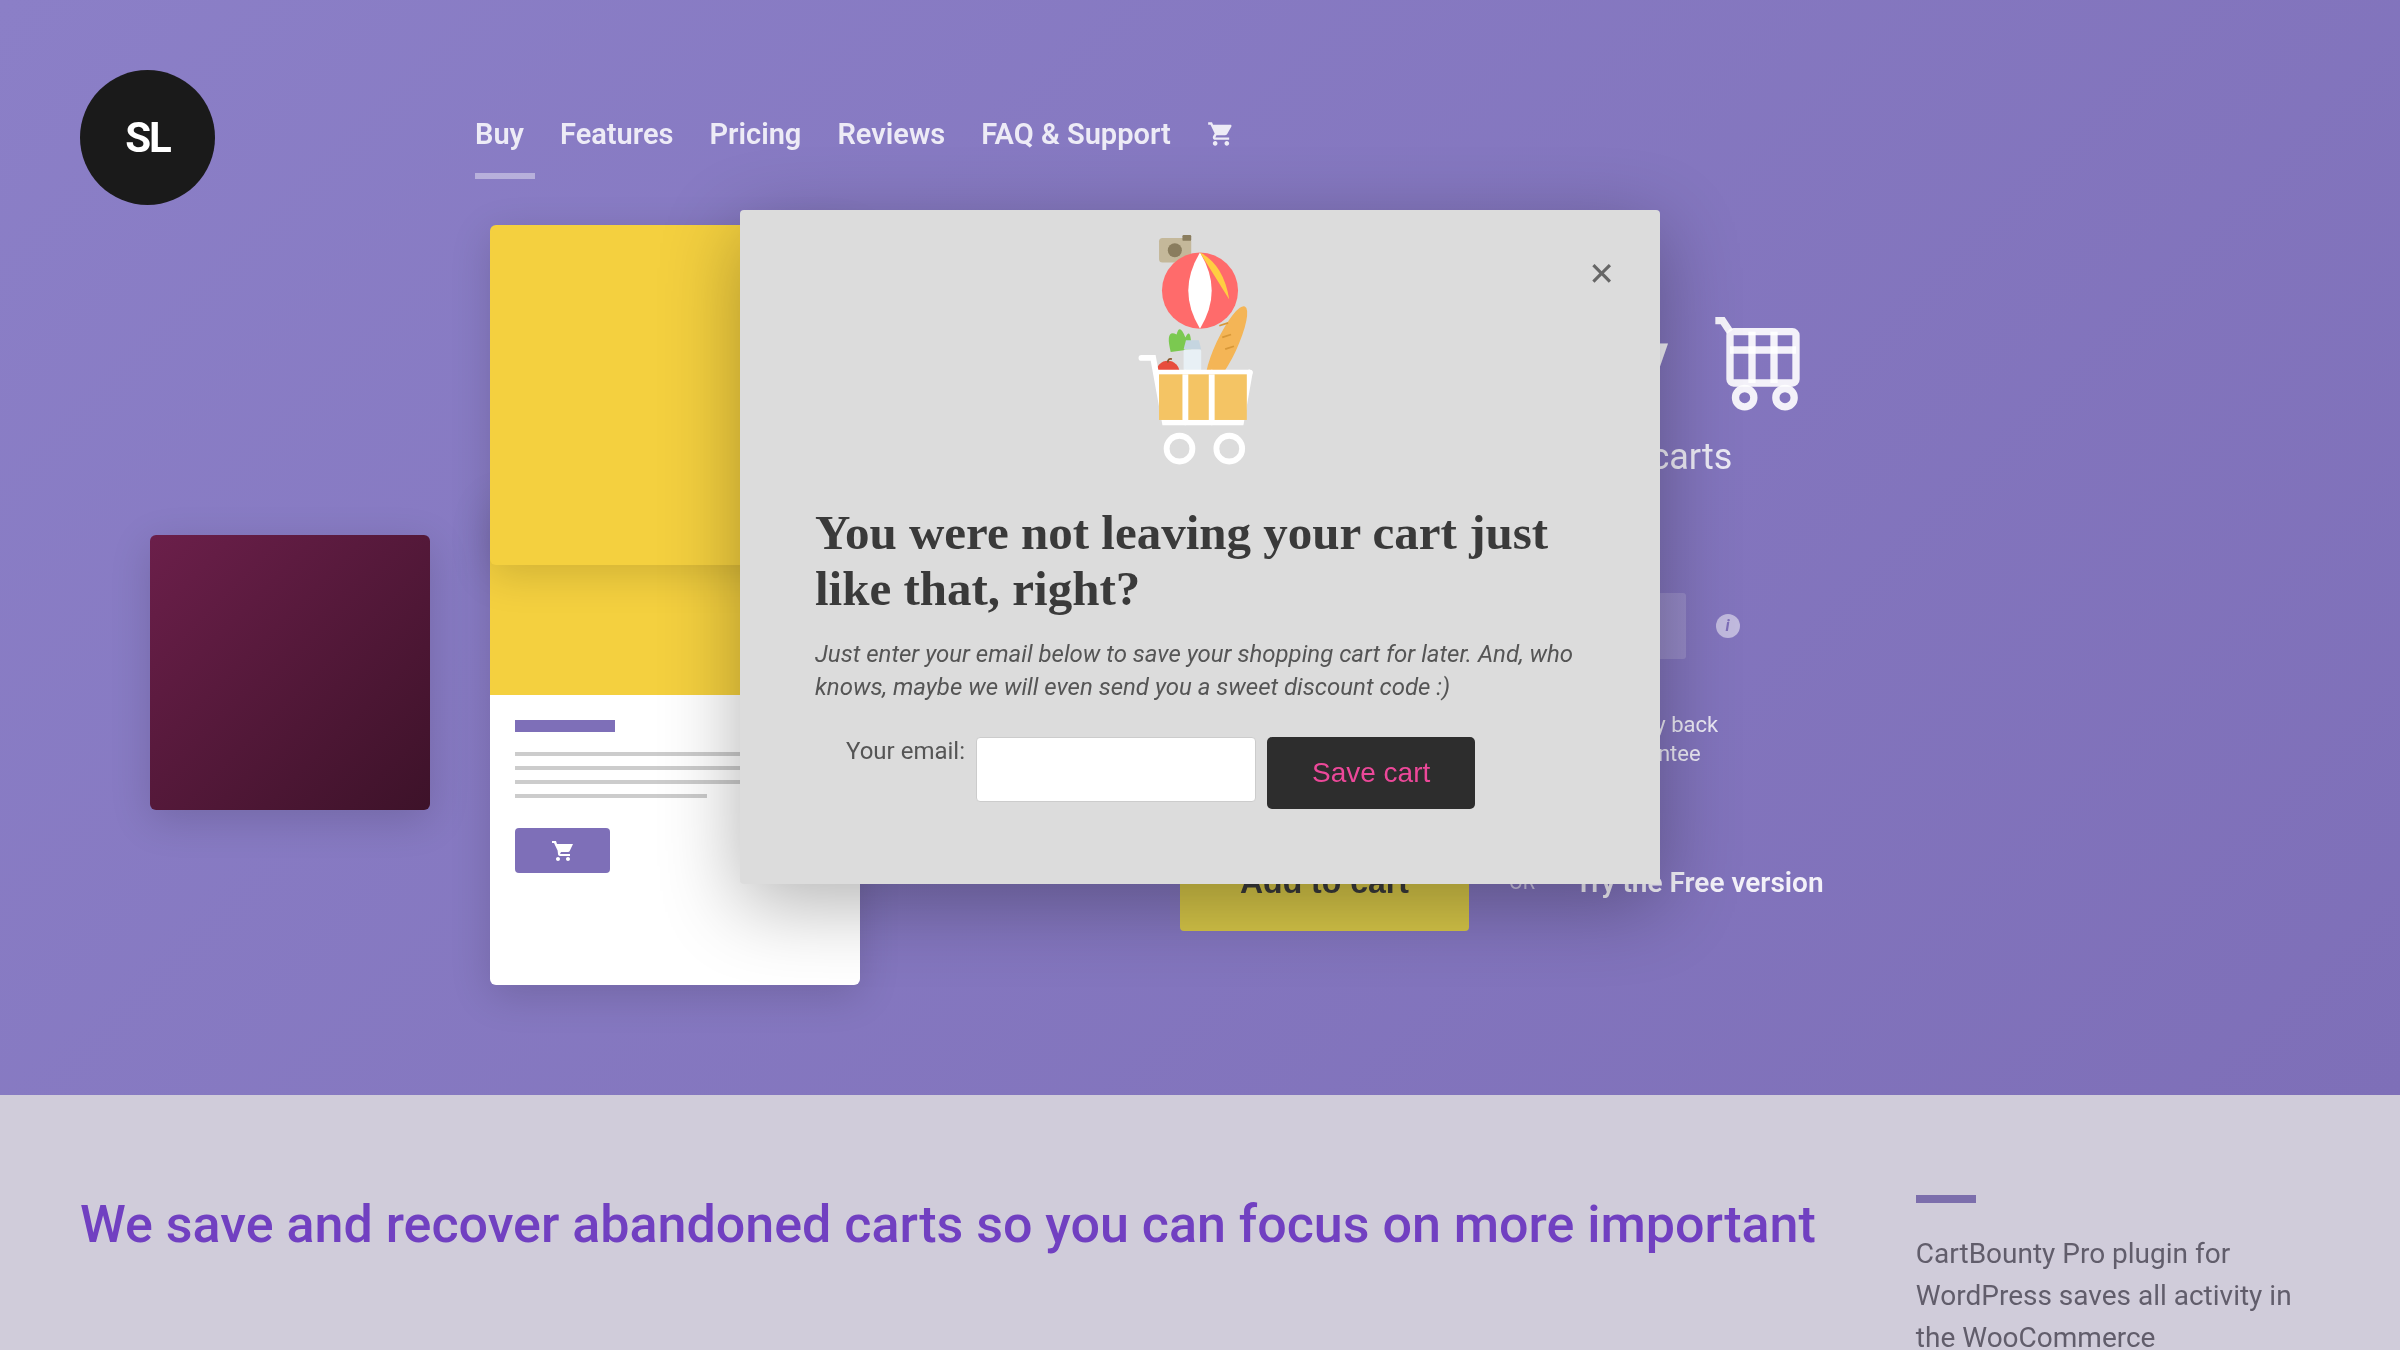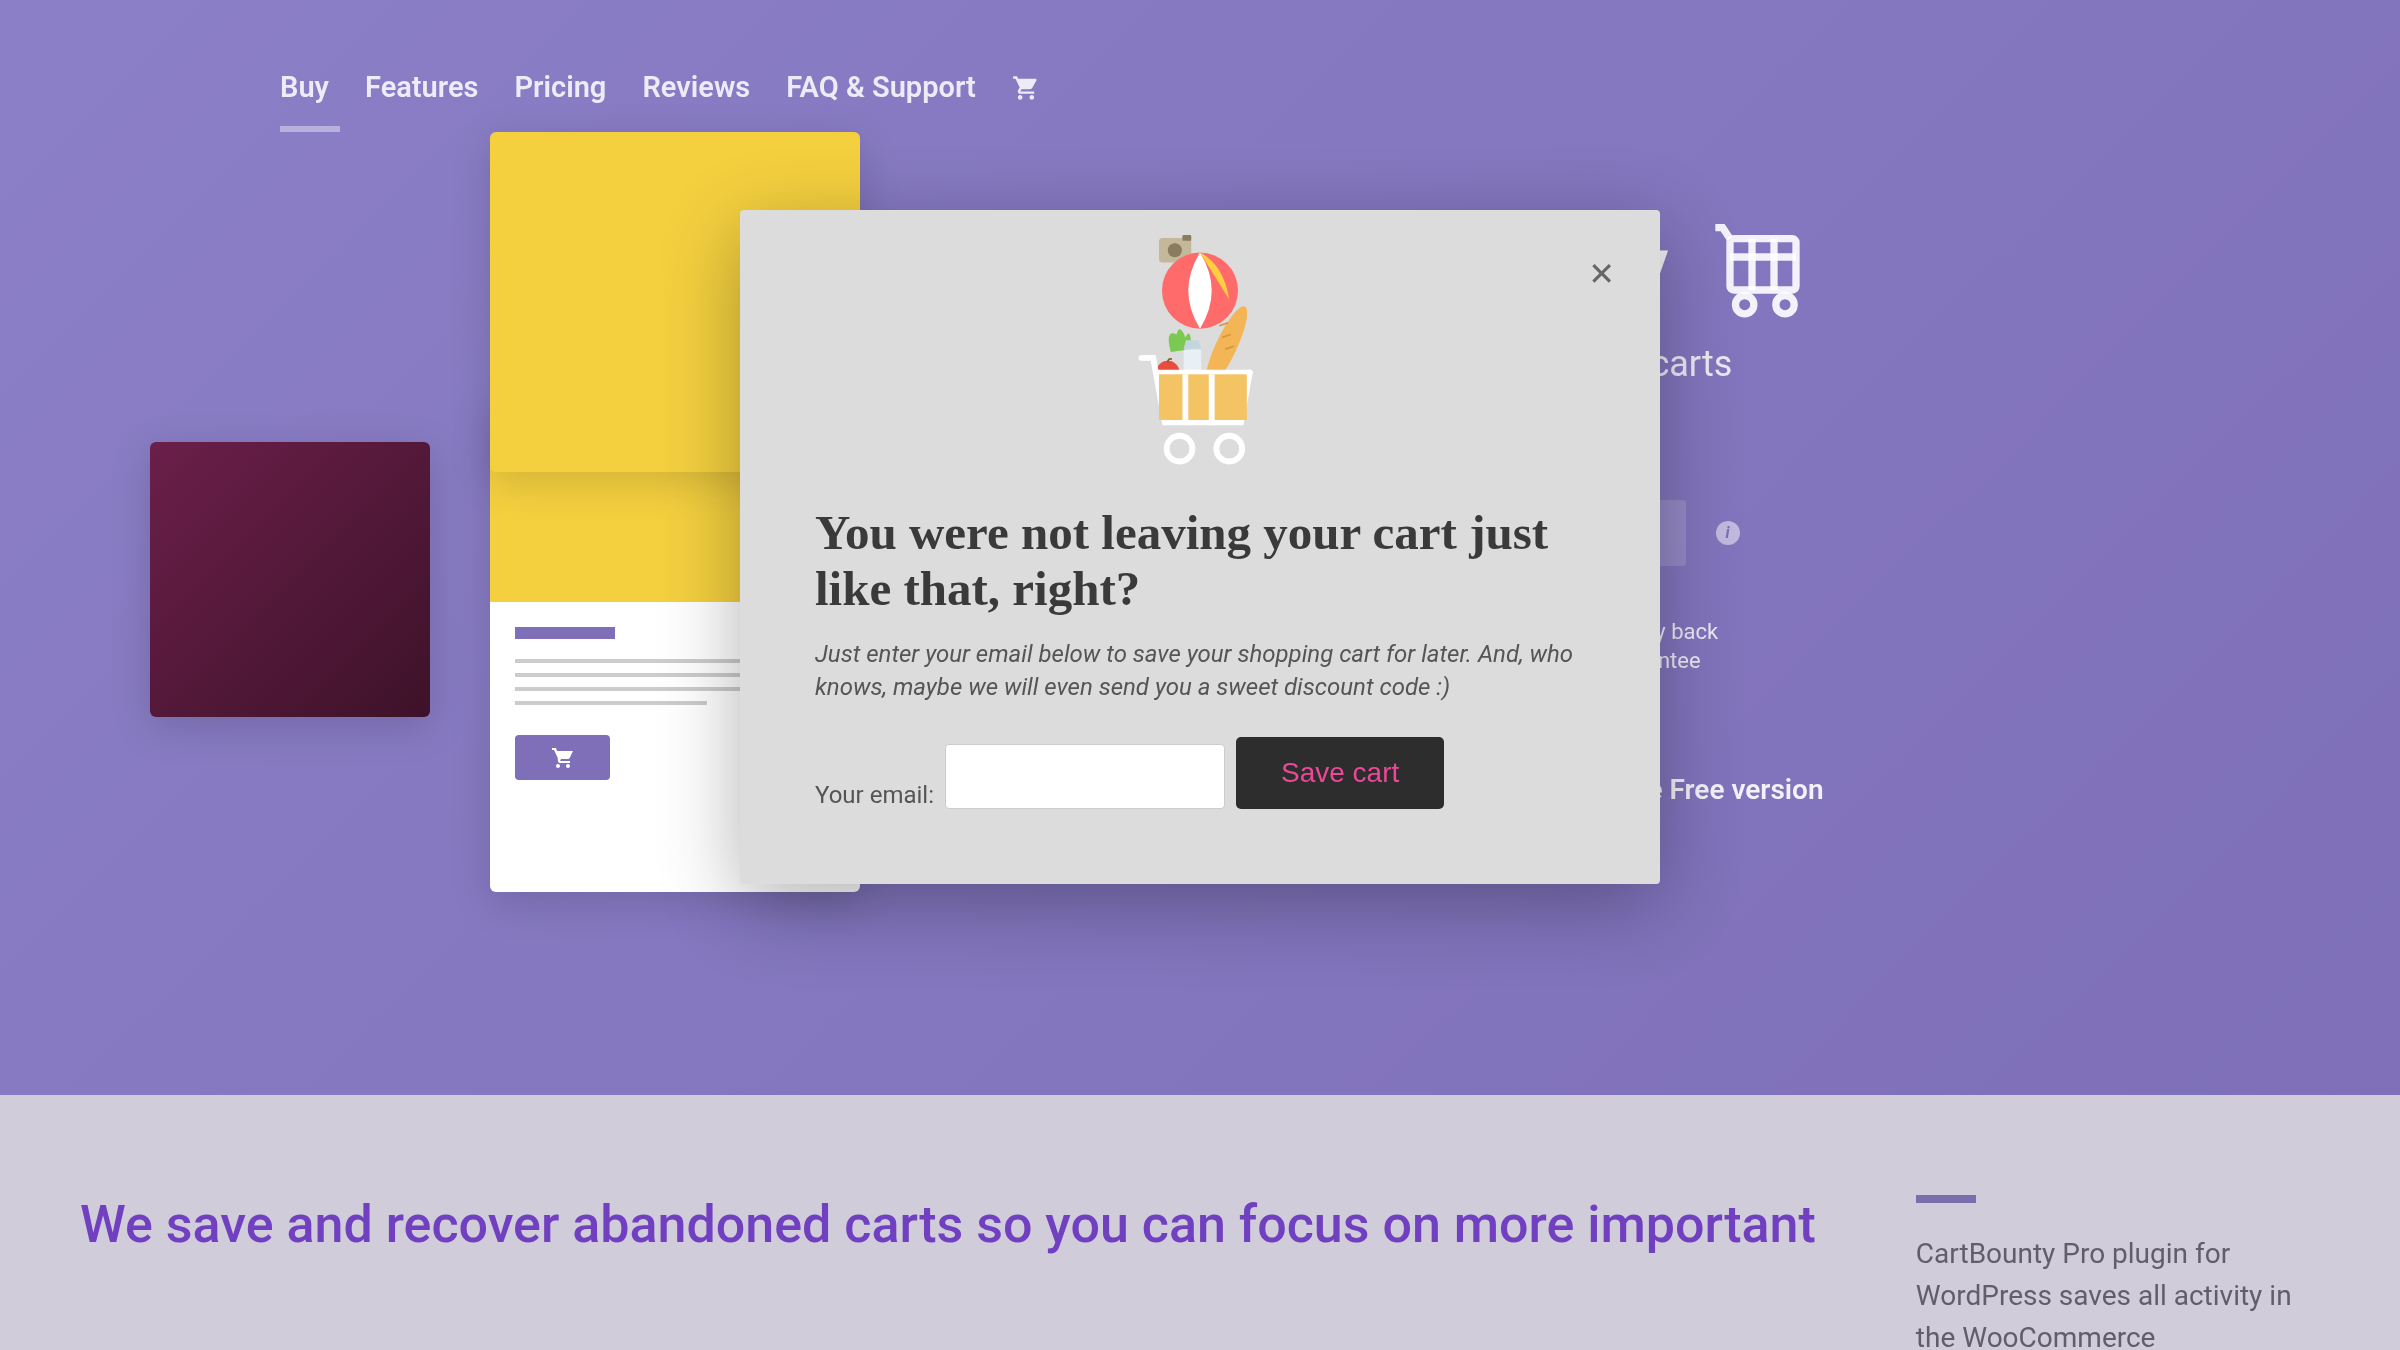--- a/index.html
+++ b/index.html
@@ -399,22 +399,23 @@
     .modal-desc {
       font-size: 24px;
       color: #555;
       line-height: 1.4;
       margin-bottom: 32px;
       font-style: italic;
     }
     
     .modal-form {
       display: flex;
-      align-items: flex-end;
+      align-items: flex-start;
       gap: 11px;
+      margin-left: 31px;
     }
     
     .email-label {
       font-size: 24px;
       color: #555;
     }
     
     .email-input {
       width: 280px;
       height: 65px;
@@ -436,20 +437,23 @@
       cursor: pointer;
     }
   </style>
 </head>
 <body>
 
 <div class="backdrop-dim"></div>
 
 <div class="hero">
   <div class="header">
+    <div class="logo-circle">
+      <span>SL</span>
+    </div>
     <nav class="nav">
       <a class="nav-item active">Buy</a>
       <a class="nav-item">Features</a>
       <a class="nav-item">Pricing</a>
       <a class="nav-item">Reviews</a>
       <a class="nav-item">FAQ &amp; Support</a>
       <span class="cart-nav-icon">
         <svg width="28" height="28" viewBox="0 0 24 24" fill="currentColor">
             <path d="M7 18c-1.1 0-2 .9-2 2s.9 2 2 2 2-.9 2-2-.9-2-2-2zM1 2v2h2l3.6 7.6-1.4 2.4c-.2.3-.2.7-.2 1 0 1.1.9 2 2 2h12v-2H7.4c-.1 0-.2-.1-.2-.2l.9-1.8h7.5c.8 0 1.4-.4 1.7-1l3.6-6.5c.1-.2.1-.3.1-.5 0-.6-.4-1-1-1H5.2l-.9-2H1zm16 16c-1.1 0-2 .9-2 2s.9 2 2 2 2-.9 2-2-.9-2-2-2z"></path>
           </svg>

